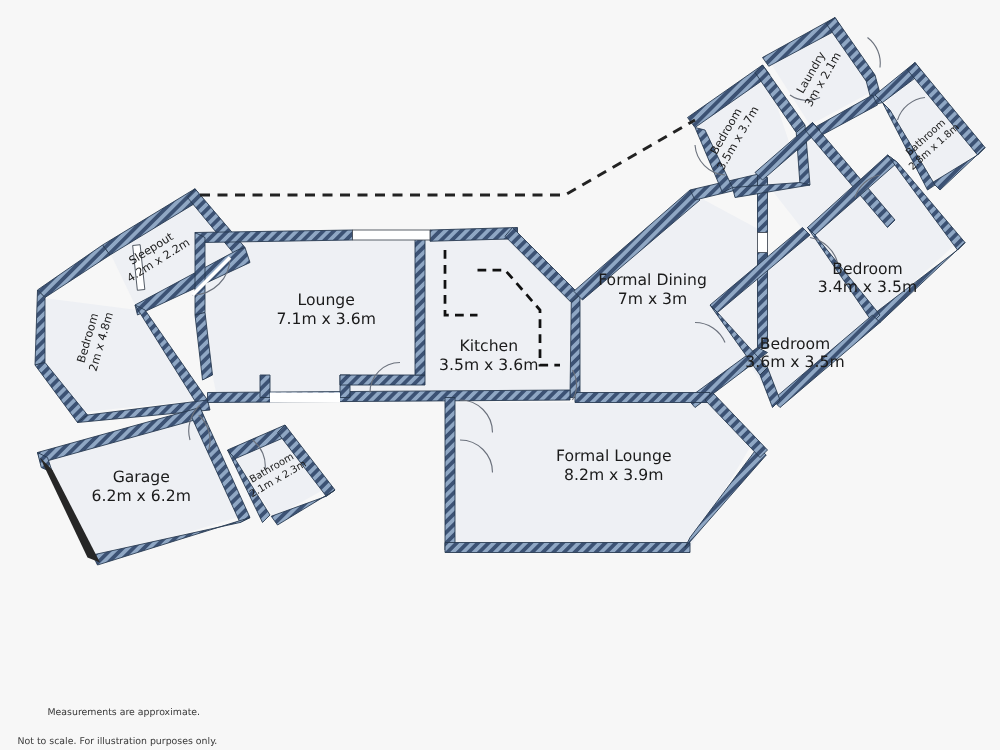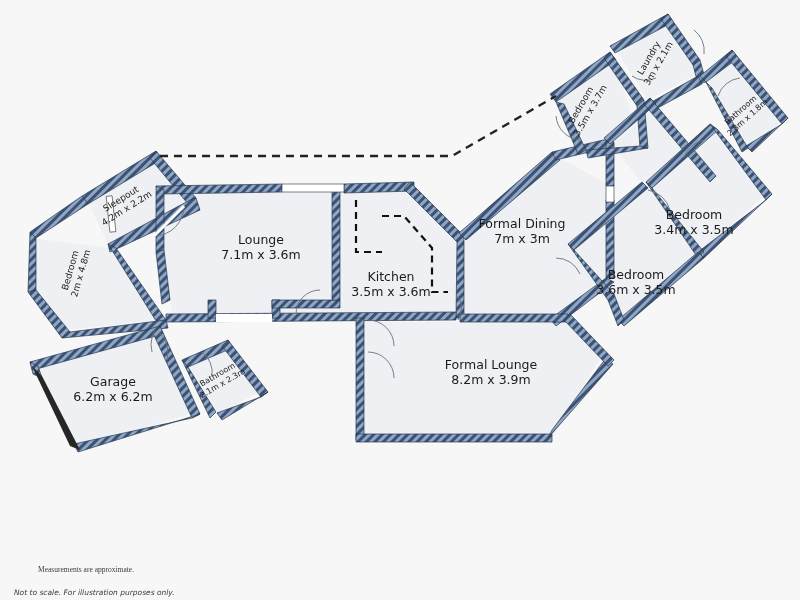--- a/index.html
+++ b/index.html
@@ -23,22 +23,22 @@
   .lbl-xs .lbl-name,.lbl-xs .lbl-dim{font-size:8px;}
   .footer{
     position:absolute;
     left:14px;top:553px;
     font-family:"DejaVu Sans", sans-serif;
     font-size:7.5px;
     color:#3a3a3a;
     line-height:1.5;
     white-space:pre-line;
   }
-  .footer .l1{display:block;padding-left:24px;font-family:Liberation Serif, serif;}
-  .footer .l2{display:block;font-style:italic;}
+  .footer .l1{display:block;padding-left:24px;}
+  .footer .l2{display:block;}
 </style>
 </head>
 <body>
 
 <svg id="plan" viewBox="0 0 800 600">
   <defs>
     <pattern id="wallhatch" width="6" height="6" patternUnits="userSpaceOnUse" patternTransform="rotate(45)">
       <rect width="6" height="6" fill="#8fa7c4"></rect>
       <rect width="3" height="6" fill="#3c5274"></rect>
     </pattern>

